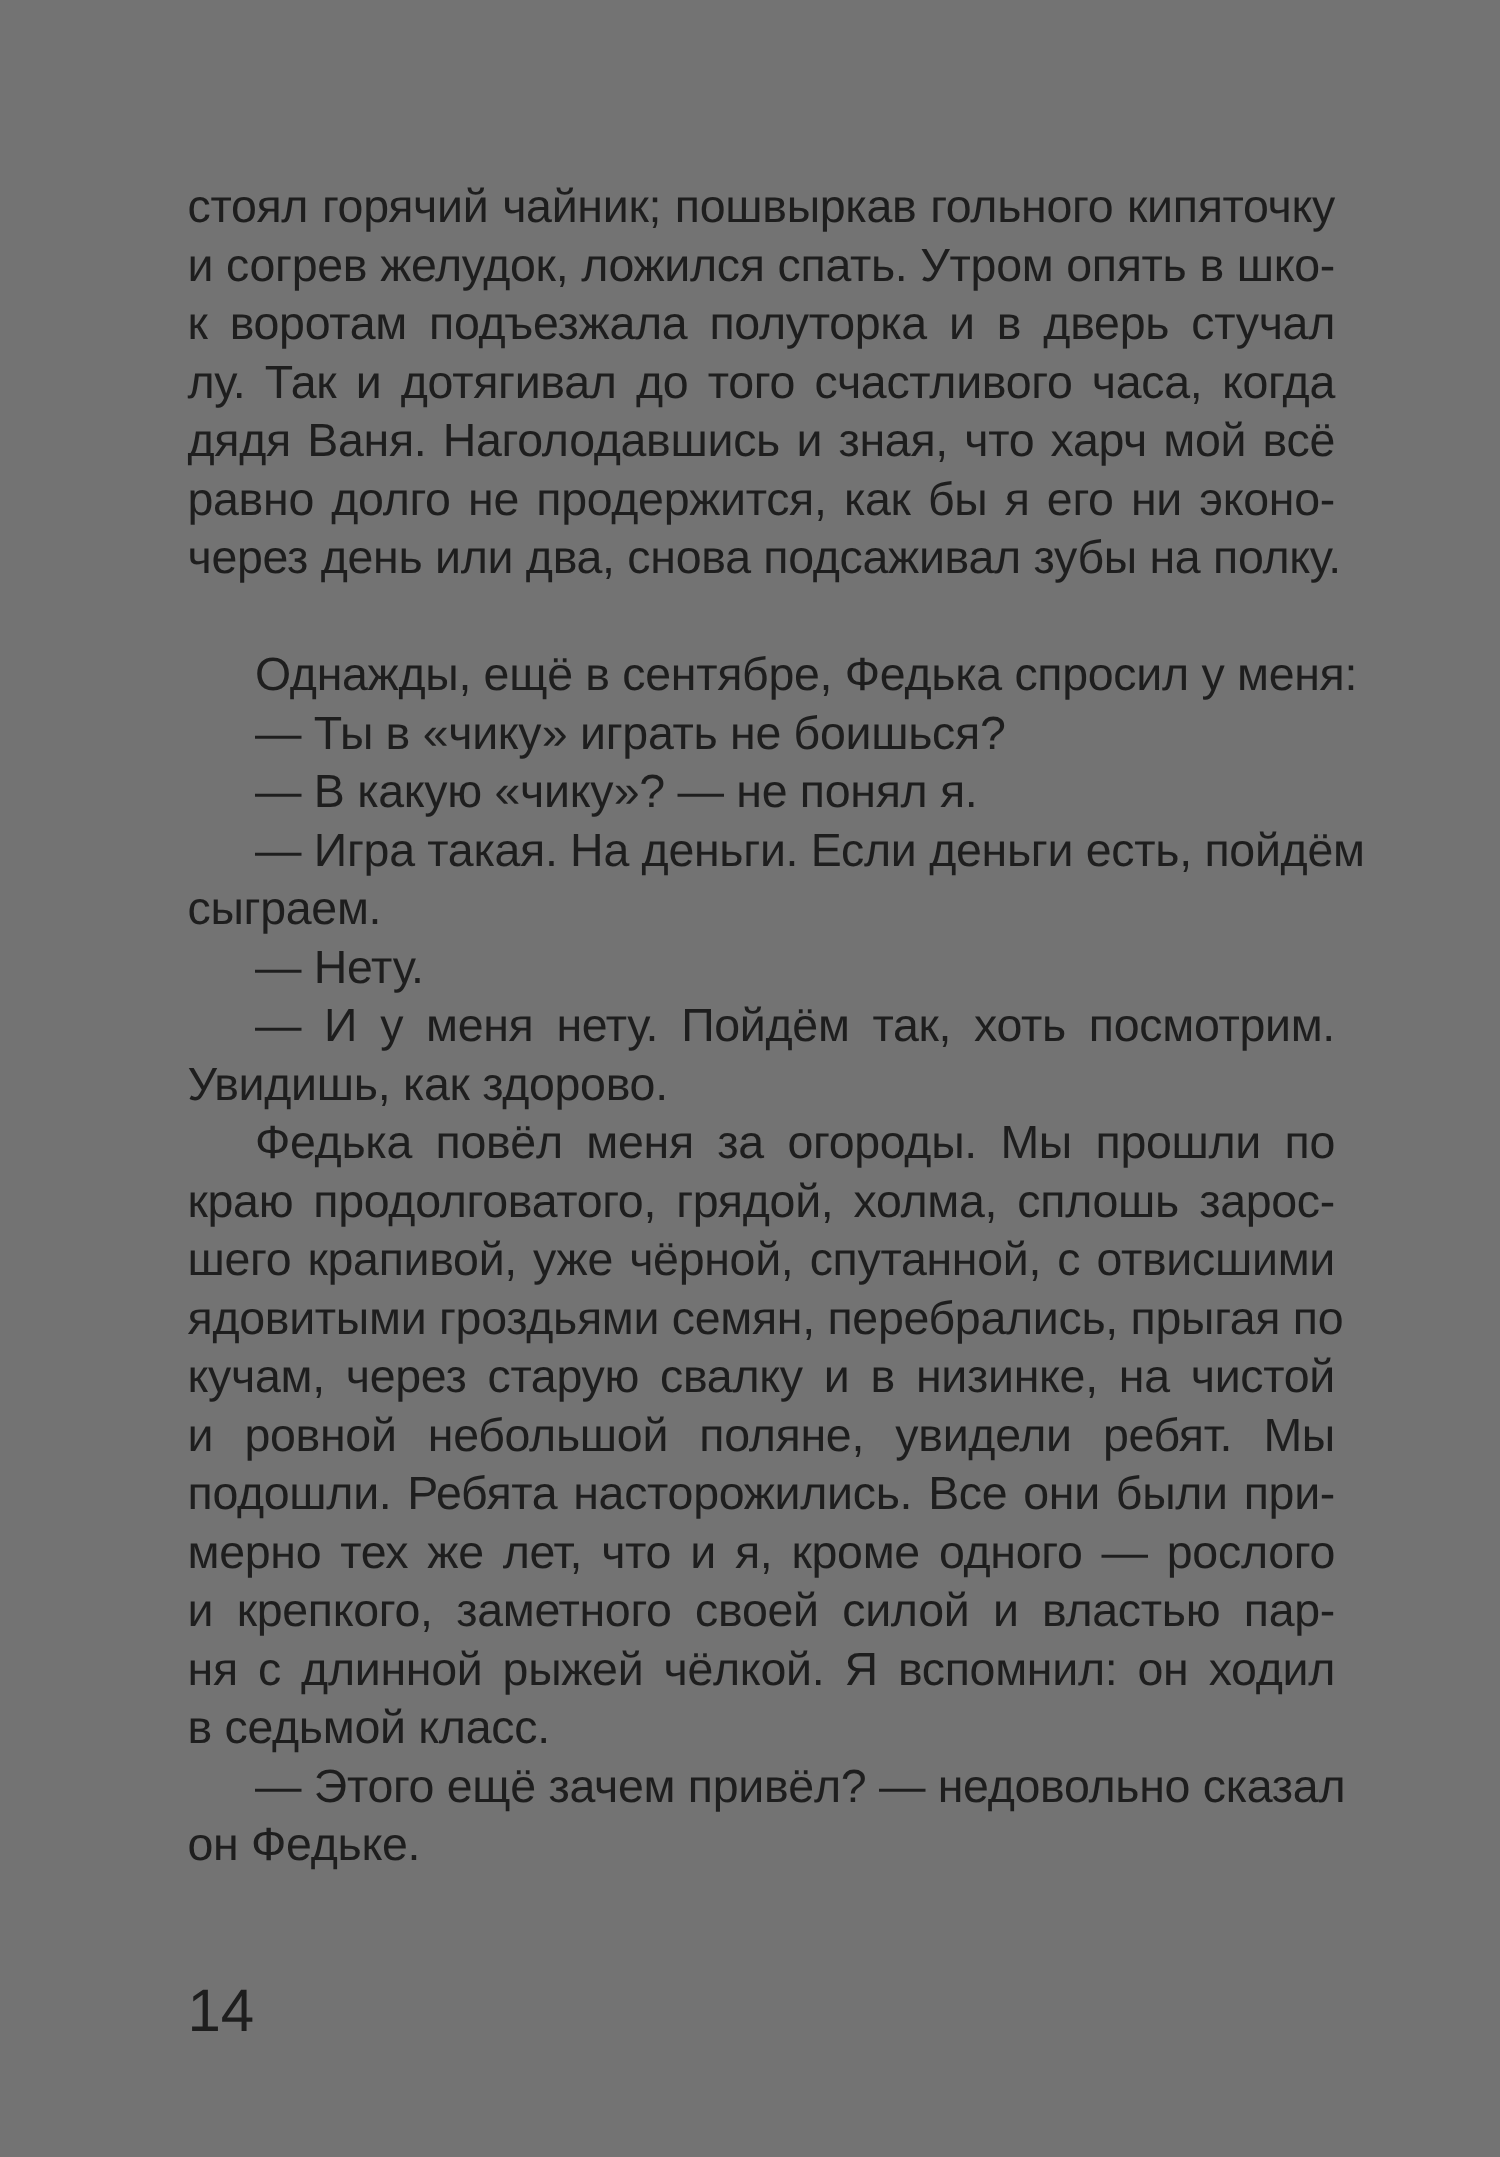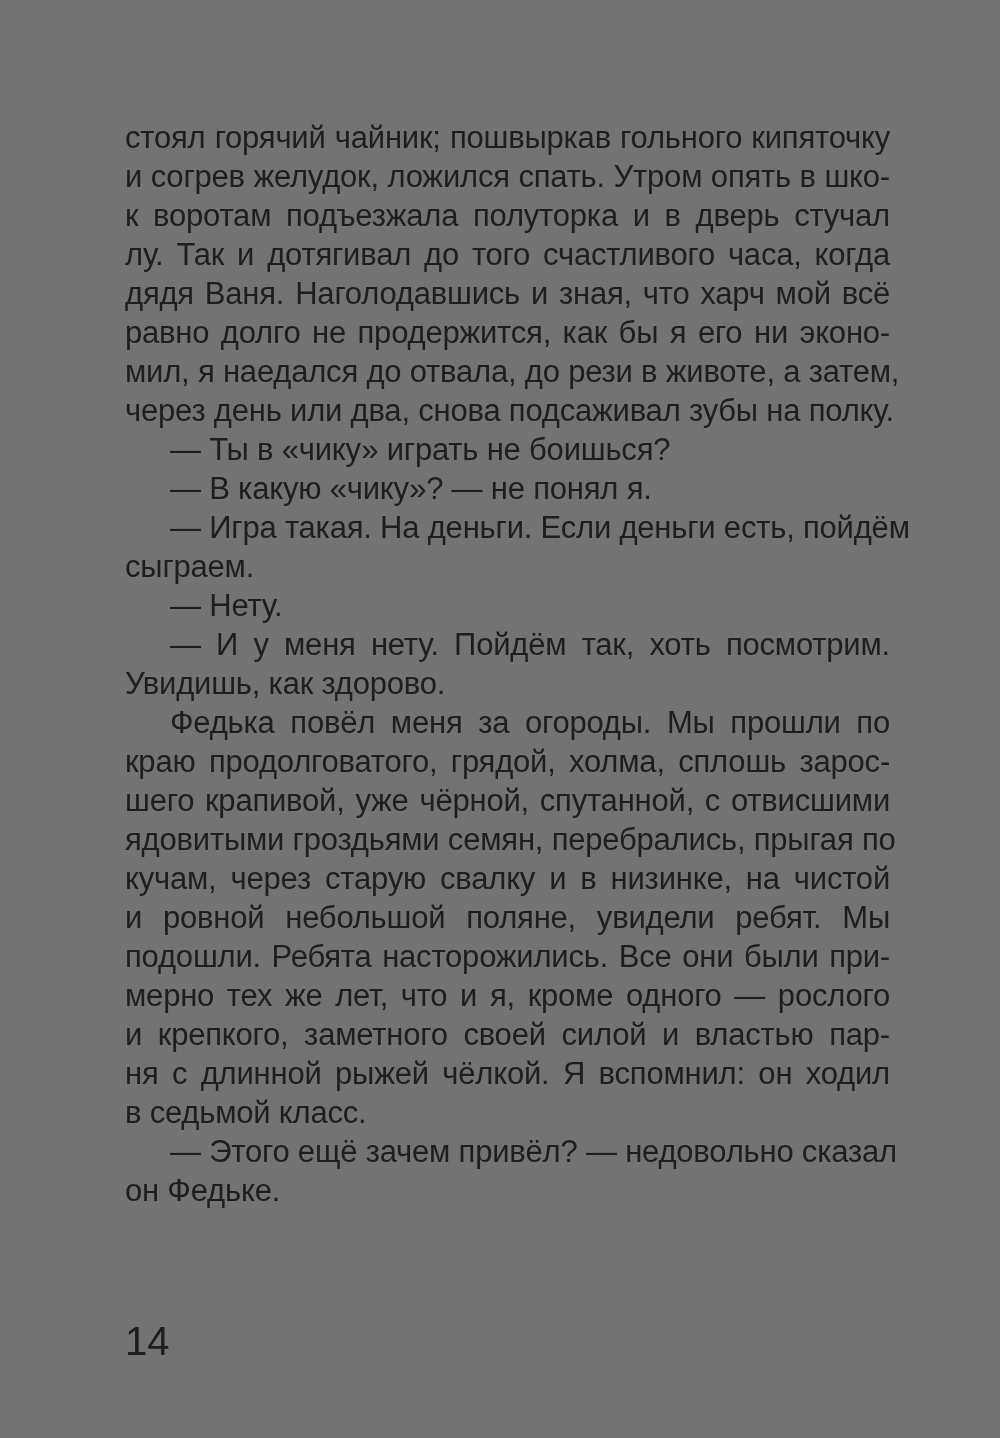--- a/index.html
+++ b/index.html
@@ -55,22 +55,22 @@
 <body>
 
 <div class="page">
   <div class="text-block">
     <div class="ln">стоял горячий чайник; пошвыркав гольного кипяточку</div>
     <div class="ln">и согрев желудок, ложился спать. Утром опять в шко-</div>
     <div class="ln">к воротам подъезжала полуторка и в дверь стучал</div>
     <div class="ln">лу. Так и дотягивал до того счастливого часа, когда</div>
     <div class="ln">дядя Ваня. Наголодавшись и зная, что харч мой всё</div>
     <div class="ln">равно долго не продержится, как бы я его ни эконо-</div>
-    <div class="ln">мил, я наедался до отвала, до рези в животе, а затем,</div>
     <div class="ln">через день или два, снова подсаживал зубы на полку.</div>
+    <div class="ln indent gap">Однажды, ещё в сентябре, Федька спросил у меня:</div>
     <div class="ln indent short">— Ты в «чику» играть не боишься?</div>
     <div class="ln indent short">— В какую «чику»? — не понял я.</div>
     <div class="ln indent">— Игра такая. На деньги. Если деньги есть, пойдём</div>
     <div class="ln short">сыграем.</div>
     <div class="ln indent short">— Нету.</div>
     <div class="ln indent">— И у меня нету. Пойдём так, хоть посмотрим.</div>
     <div class="ln short">Увидишь, как здорово.</div>
     <div class="ln indent">Федька повёл меня за огороды. Мы прошли по</div>
     <div class="ln">краю продолговатого, грядой, холма, сплошь зарос-</div>
     <div class="ln">шего крапивой, уже чёрной, спутанной, с отвисшими</div>

